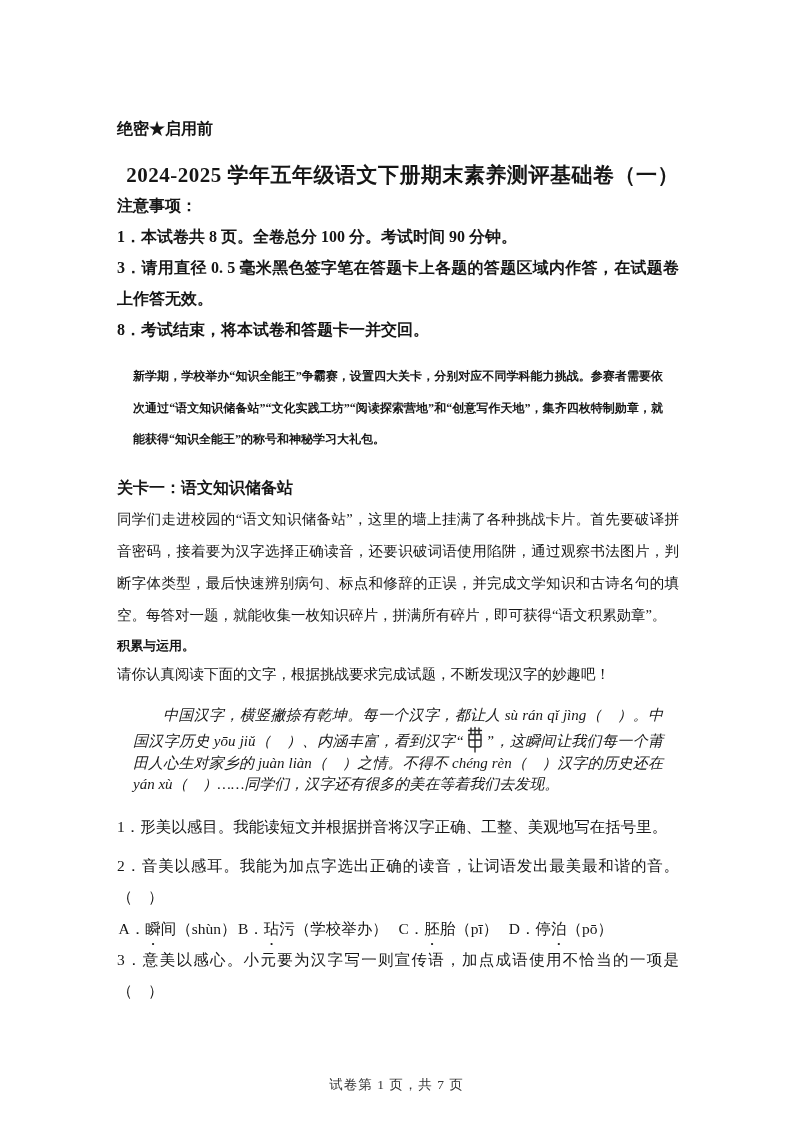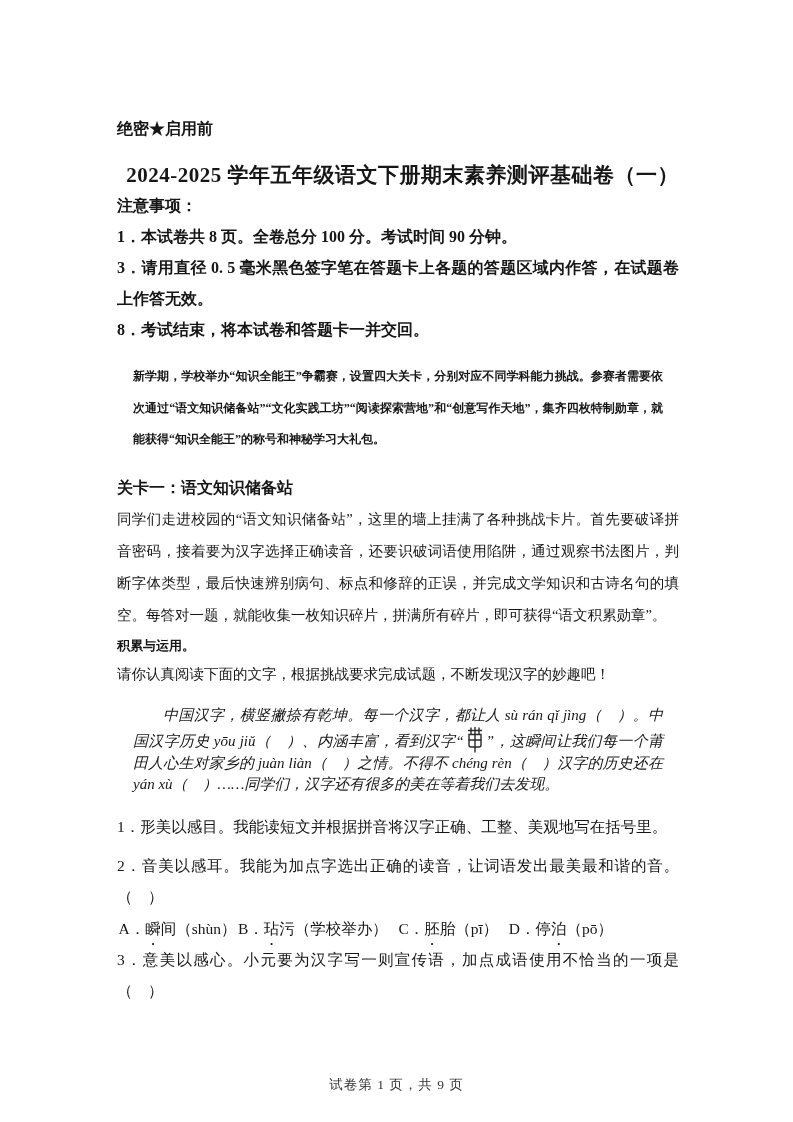--- a/index.html
+++ b/index.html
@@ -100,14 +100,14 @@
       <span class="option"><span>A．</span><span class="dot-under">瞬</span><span>间（shùn）</span></span>
       <span class="option"><span>B．</span><span class="dot-under">玷</span><span>污（学校举办）</span></span>
       <span class="option"><span>C．</span><span class="dot-under">胚</span><span>胎（pī）</span></span>
       <span class="option"><span>D．停</span><span class="dot-under">泊</span><span>（pō）</span></span>
     </div>
 
     <p class="question q3">3．意美以感心。小元要为汉字写一则宣传语，加点成语使用不恰当的一项是（　）</p>
 
   </div>
 
-  <div class="footer">试卷第 1 页，共 9 页</div>
+  <div class="footer">试卷第 1 页，共 7 页</div>
 </div>
 
 </body></html>

